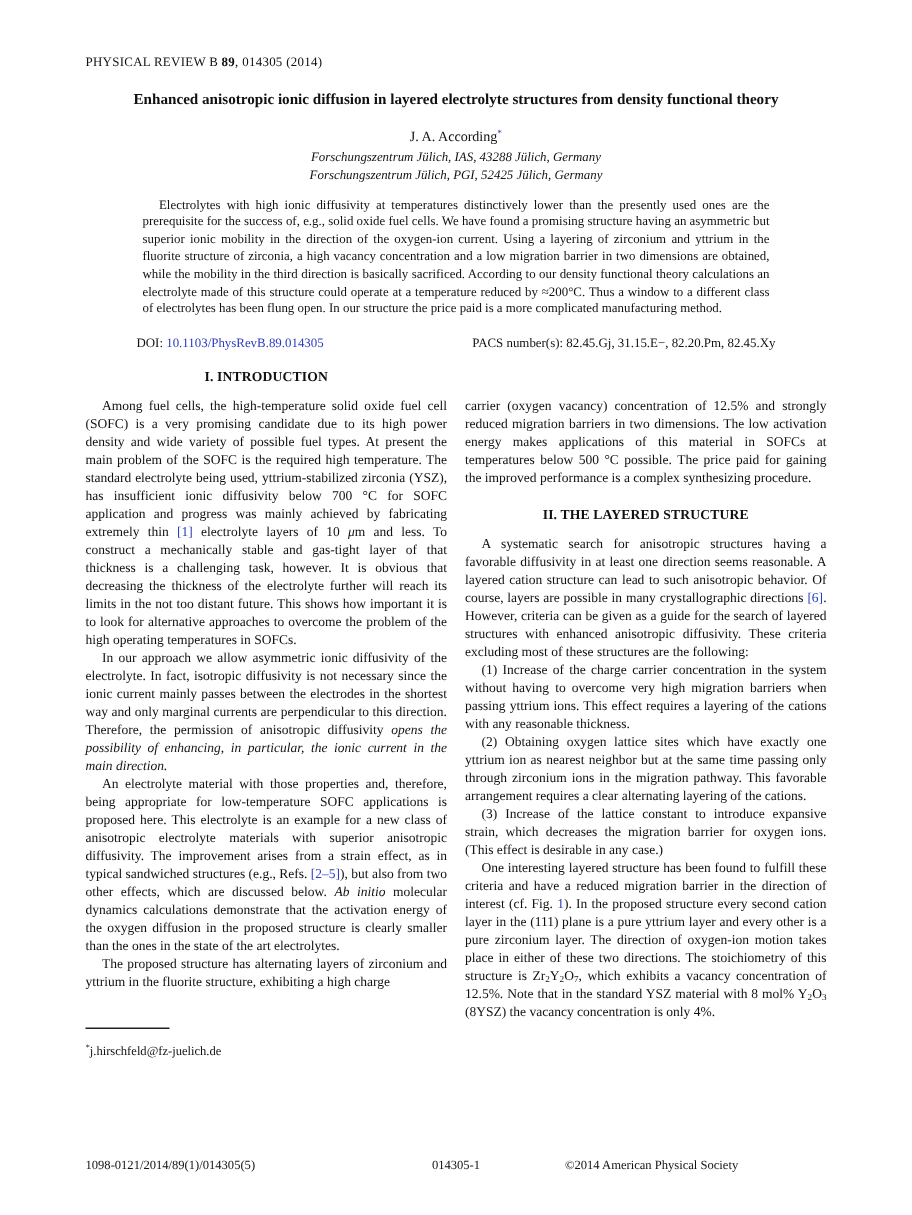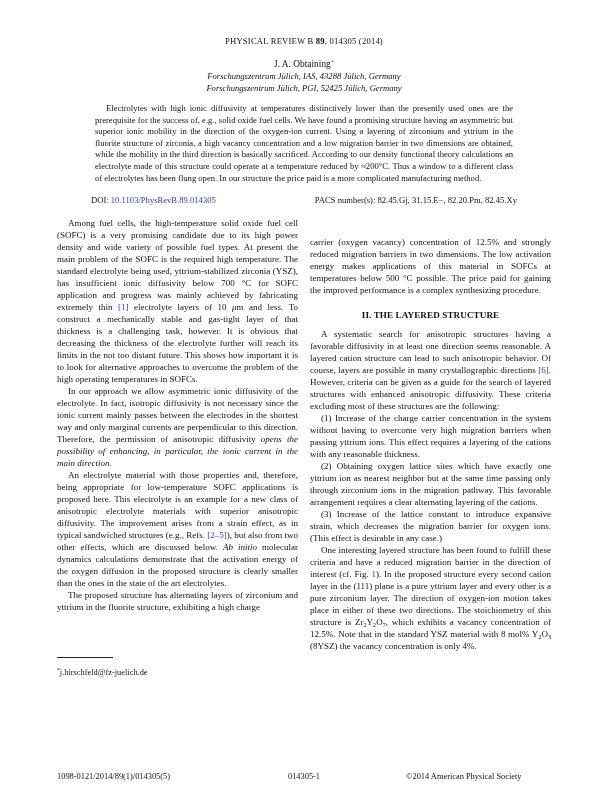--- a/index.html
+++ b/index.html
@@ -4,21 +4,21 @@
 <style>
   :root{ --link:#2a3cc0; --ink:#111; }
   html,body{margin:0;padding:0;background:#fff;}
   .page{
     position:relative; width:608px; height:810px; box-sizing:border-box;
     background:#fff; color:var(--ink);
     font-family:"Liberation Serif", serif;
     padding:36px 57px 0;
     overflow:hidden;
   }
-  .jheader{text-align:center; font-size:8.6px; letter-spacing:0.2px;}
+  .jheader{font-size:8.6px; letter-spacing:0.2px;}
   .title{text-align:center; font-size:10.1px; font-weight:bold; margin:15px 0 0; line-height:1.25; white-space:nowrap;}
   .author{text-align:center; font-size:9.4px; margin-top:13px;}
   .affil{text-align:center; font-style:italic; font-size:8.6px; margin-top:2px;}
   .author.second{margin-top:12px;}
   .received{text-align:center; font-size:8.6px; margin-top:9px;}
   .abstract{margin:10px 38px 0; font-size:8.6px; line-height:11.6px; text-align:justify; text-indent:11px;}
   .meta-row{display:flex; justify-content:space-between; margin:11px 34px 0; font-size:8.6px;}
   .columns{display:flex; gap:12px; margin-top:12px; height:464px;}
   .col{width:241px; font-size:9px; line-height:12px; text-align:justify;}
   .col p{margin:0; text-indent:11px;}
@@ -26,52 +26,54 @@
   .col-left{display:flex; flex-direction:column;}
   .col-right{padding-top:19px; box-sizing:border-box;}
   h2.sec{font-size:9.1px; text-align:center; font-weight:bold; margin:0 0 7px; letter-spacing:0.1px;}
   .col-right h2.sec{margin:13px 0 7px;}
   .footnote-block{margin-top:auto; padding-bottom:2px;}
   .footnote-rule{width:56px; border-top:1px solid #222; margin-bottom:9px;}
   .footnote{font-size:8.4px; text-indent:0;}
   .pfooter{position:absolute; left:57px; right:57px; bottom:29px; display:flex; font-size:8.4px;}
   .pfooter .f-left{flex:1.2; text-align:left;}
   .pfooter .f-center{flex:1; text-align:center;}
-  .pfooter .f-right{flex:1.2; text-align:center;}
+  .pfooter .f-right{flex:1.2; text-align:left;}
   
   .s-b{font-weight:bold;}
   .s-i{font-style:italic;}
   .s-ref{color:var(--link);}
   .s-sub{font-size:68%; vertical-align:-0.25em; line-height:0;}
   .s-sup{font-size:68%; vertical-align:0.5em; line-height:0;}
 </style>
 </head>
 <body>
 
 <div class="page">
 
   <div class="jheader"><span>PHYSICAL REVIEW B </span><span class="s-b">89</span><span>, 014305 (2014)</span></div>
 
+  <h1 class="title">Enhanced anisotropic ionic diffusion in layered electrolyte structures from density functional theory</h1>
 
-  <div class="author"><span>J. A. Obtaining</span><span class="s-sup s-ref">*</span></div>
+  <div class="author"><span>J. A. According</span><span class="s-sup s-ref">*</span></div>
   <div class="affil">Forschungszentrum Jülich, IAS, 43288 Jülich, Germany</div>
 
   <div class="affil">Forschungszentrum Jülich, PGI, 52425 Jülich, Germany</div>
 
 
   <div class="abstract"><span>Electrolytes with high ionic diffusivity at temperatures distinctively lower than the presently used ones are the prerequisite for the success of, e.g., solid oxide fuel cells. We have found a promising structure having an asymmetric but superior ionic mobility in the direction of the oxygen-ion current. Using a layering of zirconium and yttrium in the fluorite structure of zirconia, a high vacancy concentration and a low migration barrier in two dimensions are obtained, while the mobility in the third direction is basically sacrificed. According to our density functional theory calculations an electrolyte made of this structure could operate at a temperature reduced by ≈200°C. Thus a window to a different class of electrolytes has been flung open. In our structure the price paid is a more complicated manufacturing method.</span></div>
 
   <div class="meta-row">
     <span><span>DOI: </span><span class="s-ref">10.1103/PhysRevB.89.014305</span></span>
     <span>PACS number(s): 82.45.Gj, 31.15.E−, 82.20.Pm, 82.45.Xy</span>
   </div>
 
   <div class="columns">
 
     <div class="col col-left">
+      <h2 class="sec">I. INTRODUCTION</h2>
       <p><span>Among fuel cells, the high-temperature solid oxide fuel cell (SOFC) is a very promising candidate due to its high power density and wide variety of possible fuel types. At present the main problem of the SOFC is the required high temperature. The standard electrolyte being used, yttrium-stabilized zirconia (YSZ), has insufficient ionic diffusivity below 700 °C for SOFC application and progress was mainly achieved by fabricating extremely thin </span><span class="s-ref">[1]</span><span> electrolyte layers of 10 </span><span class="s-i">μ</span><span>m and less. To construct a mechanically stable and gas-tight layer of that thickness is a challenging task, however. It is obvious that decreasing the thickness of the electrolyte further will reach its limits in the not too distant future. This shows how important it is to look for alternative approaches to overcome the problem of the high operating temperatures in SOFCs.</span></p>
       <p><span>In our approach we allow asymmetric ionic diffusivity of the electrolyte. In fact, isotropic diffusivity is not necessary since the ionic current mainly passes between the electrodes in the shortest way and only marginal currents are perpendicular to this direction. Therefore, the permission of anisotropic diffusivity </span><span class="s-i">opens the possibility of enhancing, in particular, the ionic current in the main direction.</span></p>
       <p><span>An electrolyte material with those properties and, therefore, being appropriate for low-temperature SOFC applications is proposed here. This electrolyte is an example for a new class of anisotropic electrolyte materials with superior anisotropic diffusivity. The improvement arises from a strain effect, as in typical sandwiched structures (e.g., Refs. </span><span class="s-ref">[2–5]</span><span>), but also from two other effects, which are discussed below. </span><span class="s-i">Ab initio</span><span> molecular dynamics calculations demonstrate that the activation energy of the oxygen diffusion in the proposed structure is clearly smaller than the ones in the state of the art electrolytes.</span></p>
       <p><span>The proposed structure has alternating layers of zirconium and yttrium in the fluorite structure, exhibiting a high charge</span></p>
       <div class="footnote-block">
         <div class="footnote-rule"></div>
         <div class="footnote"><span class="s-sup">*</span><span>j.hirschfeld@fz-juelich.de</span></div>
       </div>
     </div>
 

